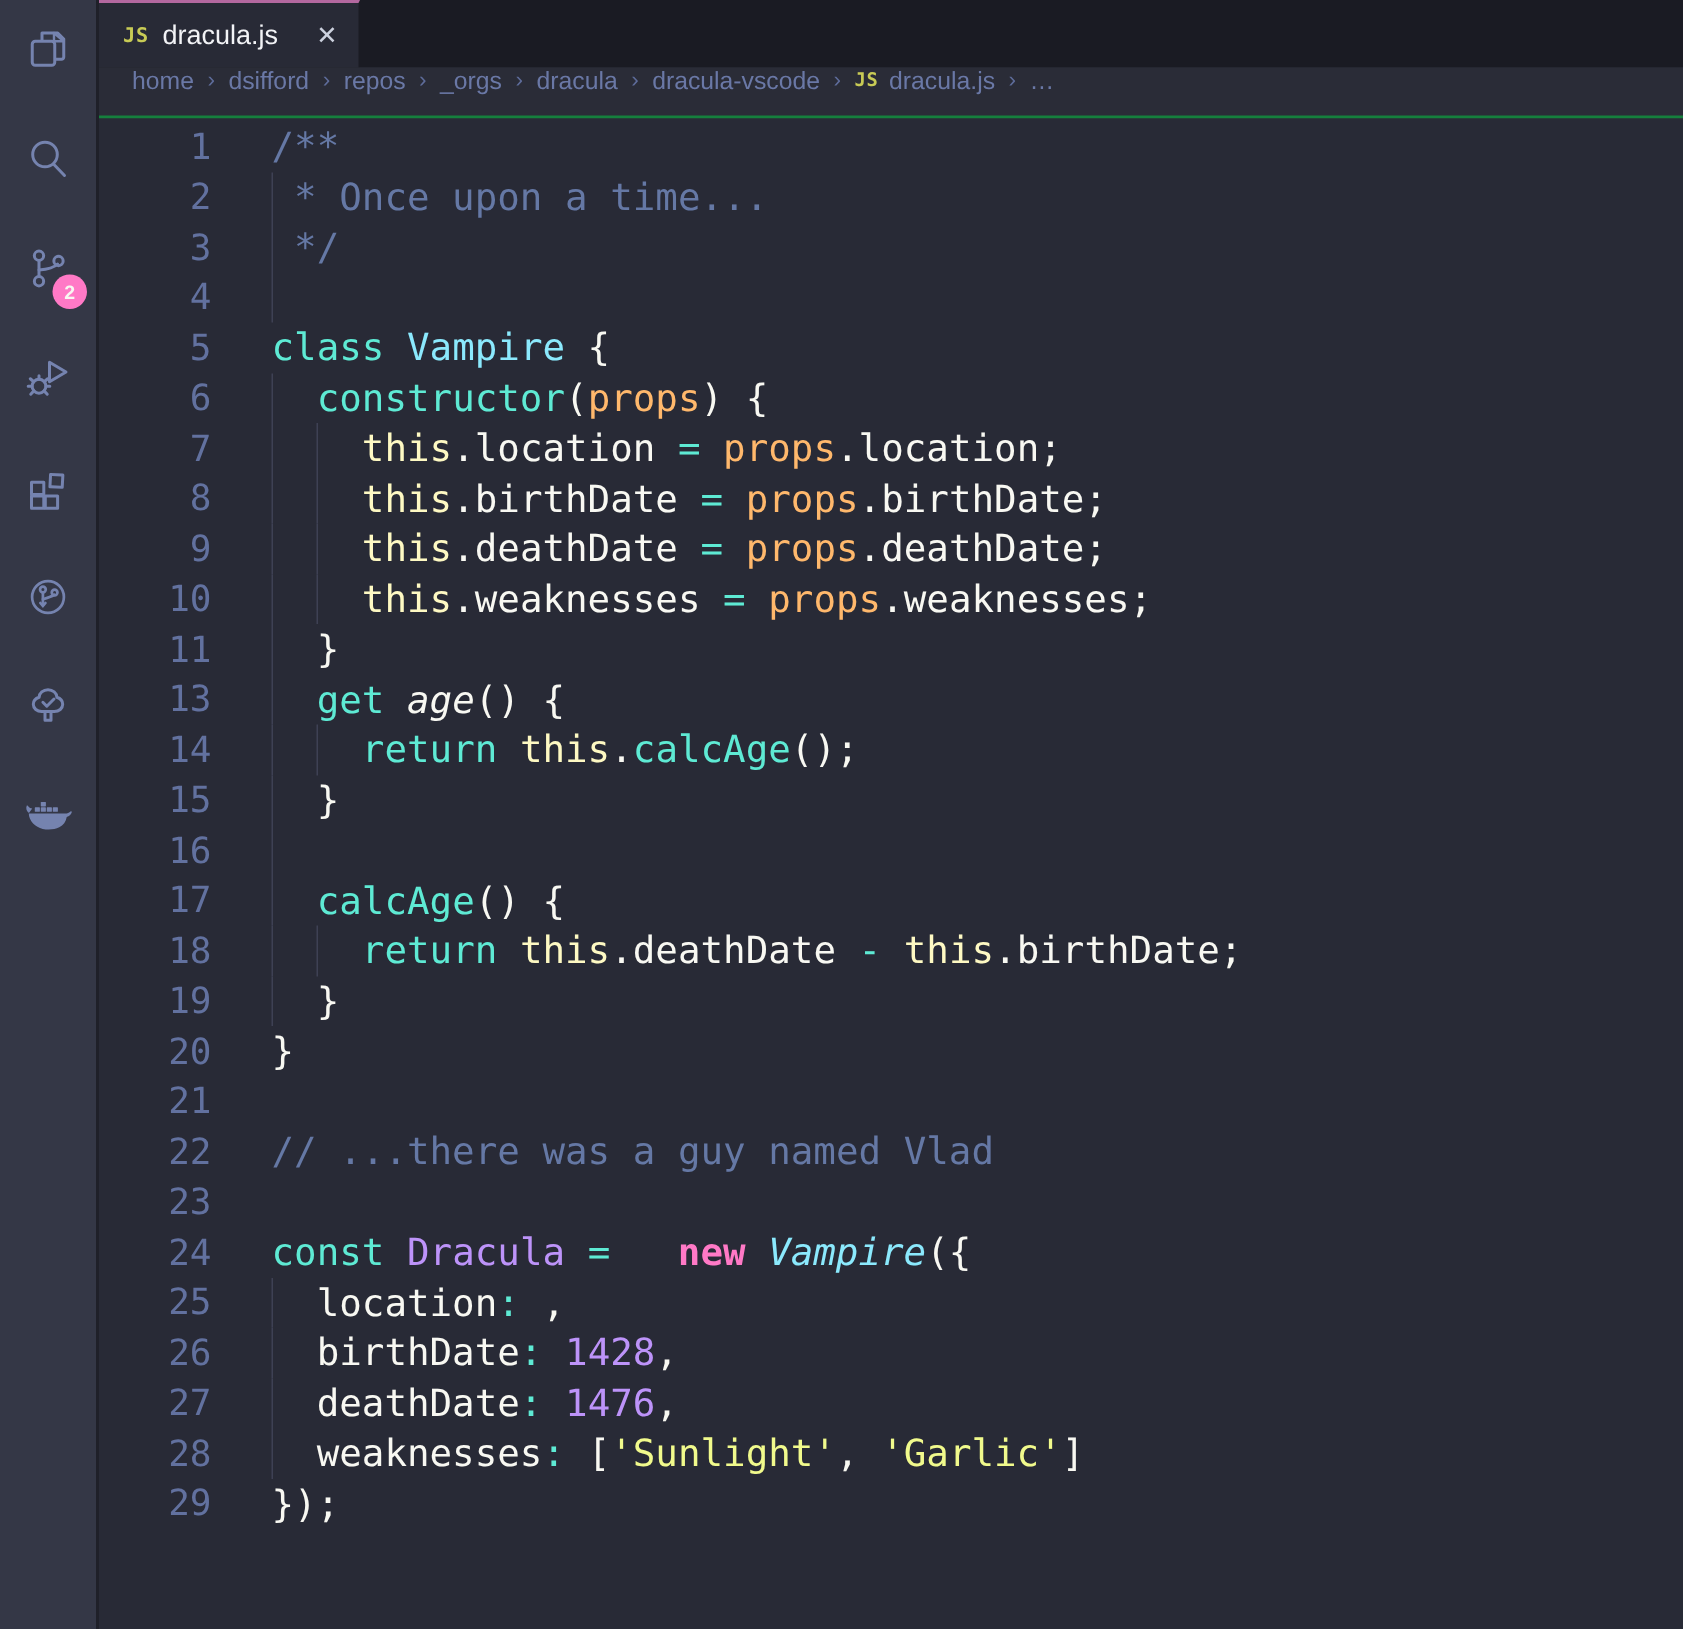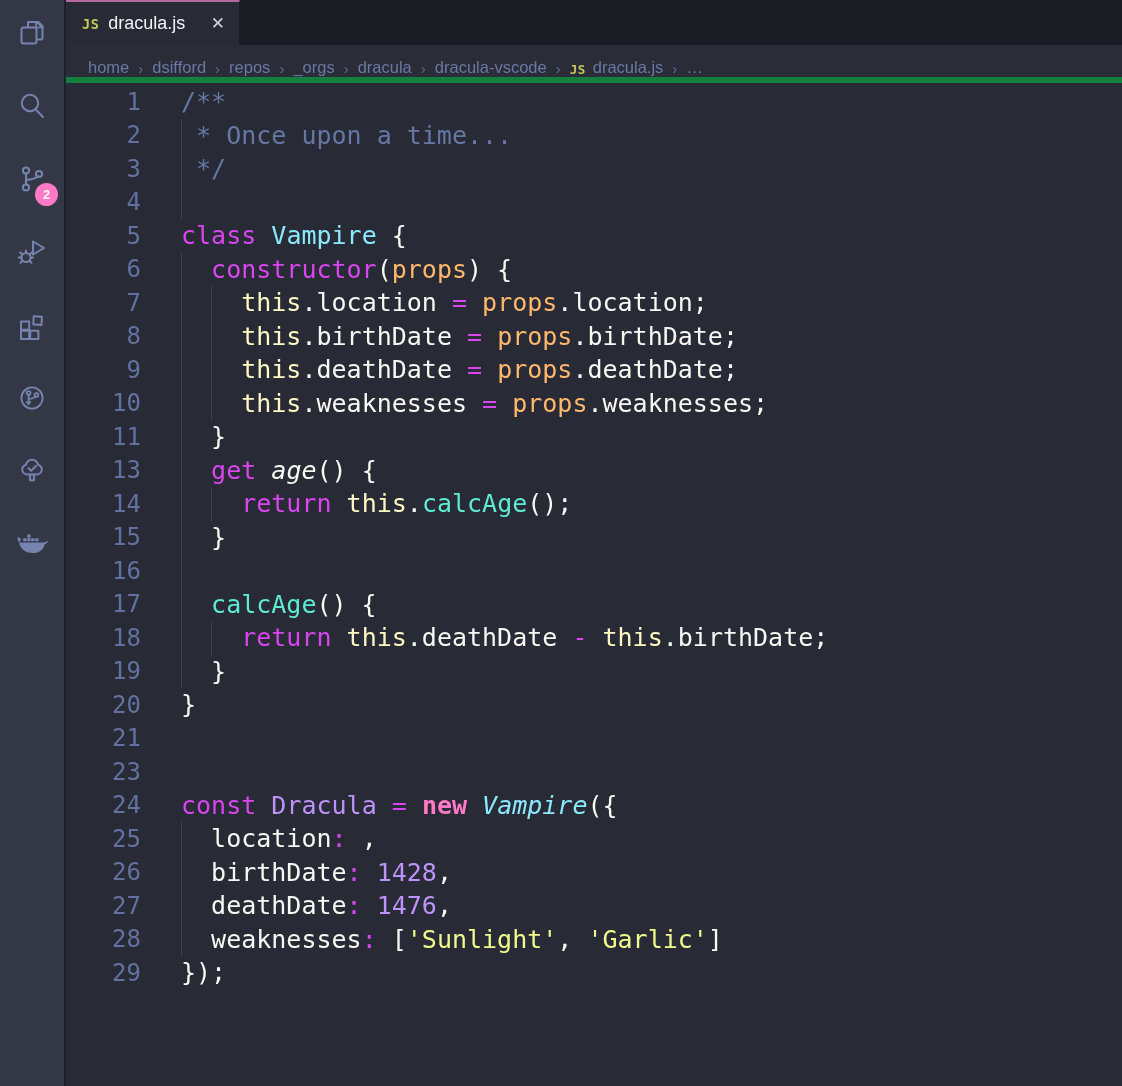--- a/index.html
+++ b/index.html
@@ -34,22 +34,22 @@
     display:flex;align-items:center;padding:0 12px 0 16px;gap:9px;cursor:pointer;
   }
   .js-label{
     font-size:13.5px;font-weight:bold;color:#c8cb55;letter-spacing:.5px;flex:none;
     font-family:"DejaVu Sans Mono",monospace;
   }
   .tab-title{font-size:18px;color:#f2f3f6;flex:1;}
   .tab-close{font-size:17px;color:#ccd1de;padding:2px;cursor:pointer;}
   
   .breadcrumbs{
-    height:32px;flex:none;background:#2a2c37;border-bottom:6px solid #15803d;
-    display:flex;align-items:flex-end;padding-left:22px;gap:9px;
+    height:32px;flex:none;background:#2a2c37;border-bottom:2px solid #15803d;
+    display:flex;align-items:flex-start;padding-left:22px;gap:9px;
     font-size:16.5px;color:#6a78a6;white-space:nowrap;
   }
   .crumb{cursor:pointer;}
   .crumb-sep{color:#5e6c9a;font-size:15px;}
   .crumb-js{font-size:12.5px;font-weight:bold;color:#c8cb55;letter-spacing:.5px;
     font-family:"DejaVu Sans Mono",monospace;margin-right:-2px;}
   
   .editor{
     flex:1;background:#282a36;padding-top:2px;overflow:hidden;cursor:text;
     font-family:"DejaVu Sans Mono",monospace;font-size:25px;
@@ -59,22 +59,22 @@
     width:75px;flex:none;text-align:right;color:#62719f;
     font-size:24px;user-select:none;
   }
   .code{
     margin-left:40px;position:relative;white-space:pre;height:100%;
     display:flex;align-items:center;color:#f8f8f2;
   }
   .guide{position:absolute;top:0;bottom:0;width:0;border-left:1px solid #3e4154;}
   .tok-w{color:#f8f8f2;}
   .tok-c{color:#6578a5;}
-  .tok-k{color:#d946ef;}
-  .tok-kb{color:#ff79c6;font-weight:bold;}
+  .tok-k{color:#5eead4;}
+  .tok-kb{color:#ff79c6;font-weight:bold;margin-left:30px;}
   .tok-t{color:#fef9c3;}
   .tok-p{color:#ffb86c;}
   .tok-s{color:#f1fa8c;}
   .tok-n{color:#bd93f9;}
   .tok-f{color:#5eead4;}
   .tok-cl{color:#8be9fd;}
   .tok-cli{color:#8be9fd;font-style:italic;}
   .tok-g{color:#f8f8f2;font-style:italic;}
 </style>
 </head>
@@ -280,20 +280,24 @@
         </div>
         <div class="line">
           <span class="gutter">20</span>
           <span class="code"><span class="tok-w">}</span></span>
         </div>
         <div class="line">
           <span class="gutter">21</span>
           <span class="code"></span>
         </div>
         <div class="line">
+          <span class="gutter">22</span>
+          <span class="code"><span class="tok-c">// ...there was a guy named Vlad</span></span>
+        </div>
+        <div class="line">
           <span class="gutter">23</span>
           <span class="code"></span>
         </div>
         <div class="line">
           <span class="gutter">24</span>
           <span class="code"><span class="tok-k">const</span><span class="tok-w"> </span><span class="tok-n">Dracula</span><span class="tok-w"> </span><span class="tok-k">=</span><span class="tok-w"> </span><span class="tok-kb">new</span><span class="tok-w"> </span><span class="tok-cli">Vampire</span><span class="tok-w">({</span></span>
         </div>
         <div class="line">
           <span class="gutter">25</span>
           <span class="code"><span class="guide" style="left: 0ch;"></span><span class="tok-w">  location</span><span class="tok-k">:</span><span class="tok-w"> </span><span class="tok-w">,</span></span>

